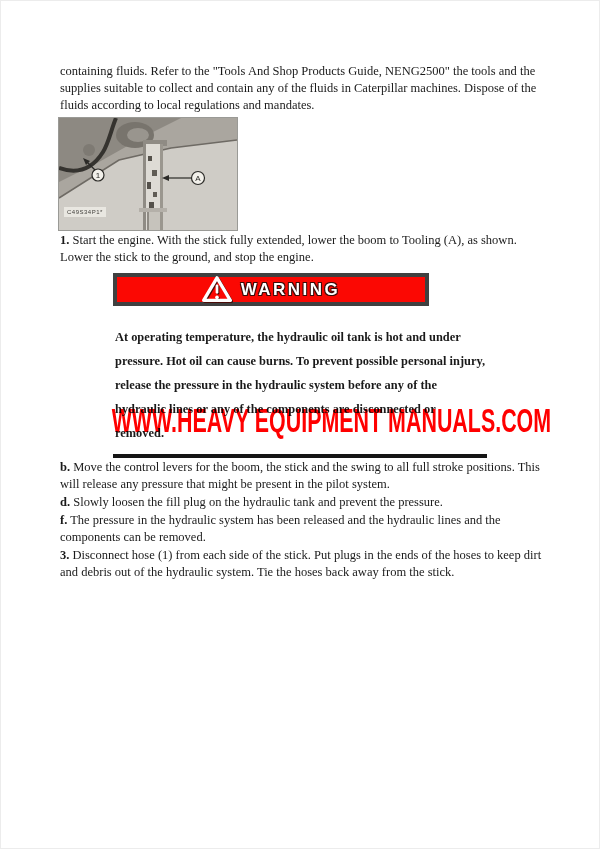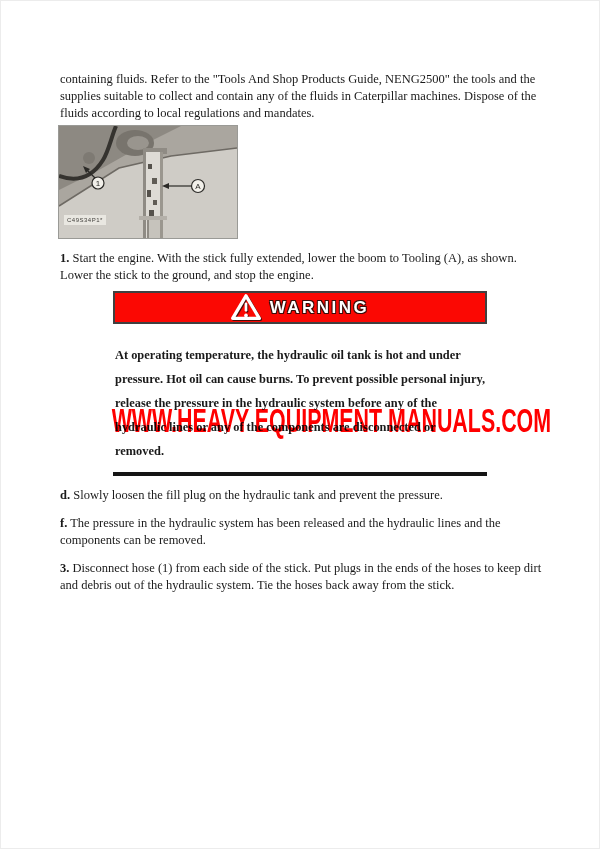--- a/index.html
+++ b/index.html
@@ -16,22 +16,22 @@
     font-size: 12.5px;
     line-height: 17px;
     color: #1a1a1a;
   }
   .content {
     position: absolute;
     top: 54px;
     left: 59px;
     width: 482px;
   }
-  p.para { margin-top: 11px; }
-  p.intro { margin-top: 16px; }
+  p.para { margin-top: 1px; }
+  p.intro { margin-top: 8px; }
   .stepnum { font-weight: bold; }
 
   
   .figure {
     position: relative;
     margin-top: 3px;
     margin-left: -2px;
     width: 180px;
     height: 114px;
     border: 1px solid #9a9a96;
@@ -47,24 +47,24 @@
   .step-c { margin-top: 8px; }
   .step-d { margin-top: 12px; }
   .step-e { margin-top: 8px; }
   .step-f { margin-top: 7px; }
   .step-3 { margin-top: 7px; }
 
   
   .warning-banner {
     margin-top: 7px;
     margin-left: 53px;
-    width: 374px;
+    width: 316px;
     height: 33px;
     background: #fb0803;
-    border: 2px solid #404040;
+    border: 4px solid #404040;
     display: flex;
     align-items: center;
     justify-content: center;
     gap: 9px;
   }
   .warning-banner .tri { filter: drop-shadow(1px 1px 0 #4a0c08); }
   .warning-banner .wtext {
     font-family: "Liberation Sans", sans-serif;
     font-weight: bold;
     font-size: 17px;
@@ -191,20 +191,21 @@
       </svg>
       <span class="wtext">WARNING</span>
     </div>
 
     <p class="warning-body">At operating temperature, the hydraulic oil tank is hot and under pressure. Hot oil can cause burns. To prevent possible personal injury, release the pressure in the hydraulic system before any of the hydraulic lines or any of the components are disconnected or removed.</p>
 
     <div class="warning-rule"></div>
 
 
 
+    <p class="para step-b"><b class="stepnum">b.</b> <span>Move the control levers for the boom, the stick and the swing to all full stroke positions. This will release any pressure that might be present in the pilot system.</span></p>
 
 
     <p class="para step-d"><b class="stepnum">d.</b> <span>Slowly loosen the fill plug on the hydraulic tank and prevent the pressure.</span></p>
 
 
     <p class="para step-f"><b class="stepnum">f.</b> <span>The pressure in the hydraulic system has been released and the hydraulic lines and the components can be removed.</span></p>
 
     <p class="para step-3"><b class="stepnum">3.</b> <span>Disconnect hose (1) from each side of the stick. Put plugs in the ends of the hoses to keep dirt and debris out of the hydraulic system. Tie the hoses back away from the stick.</span></p>
 
   </div>

